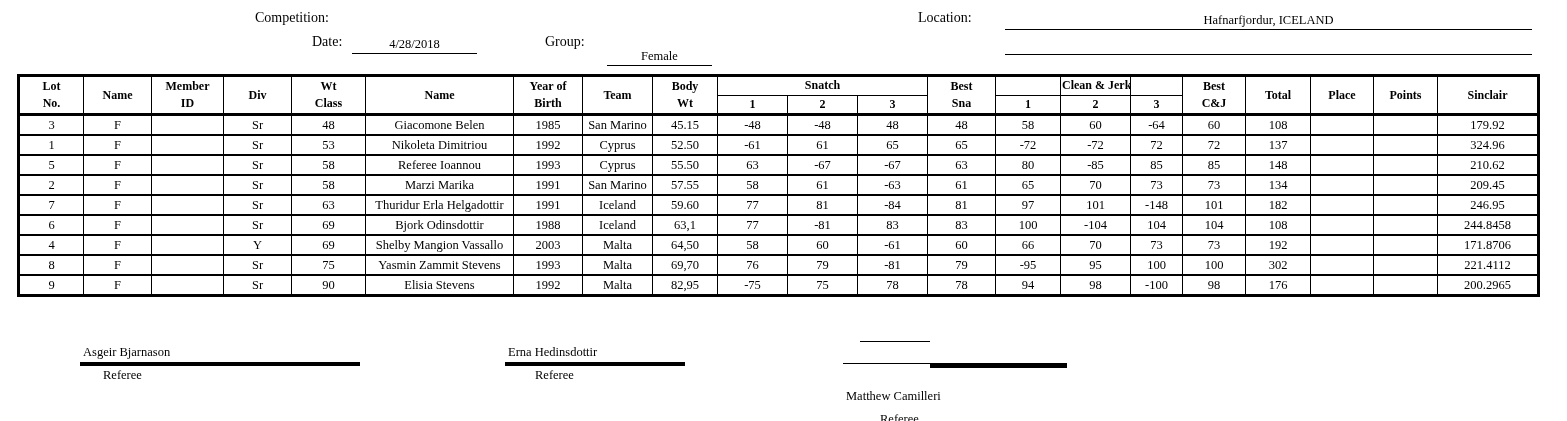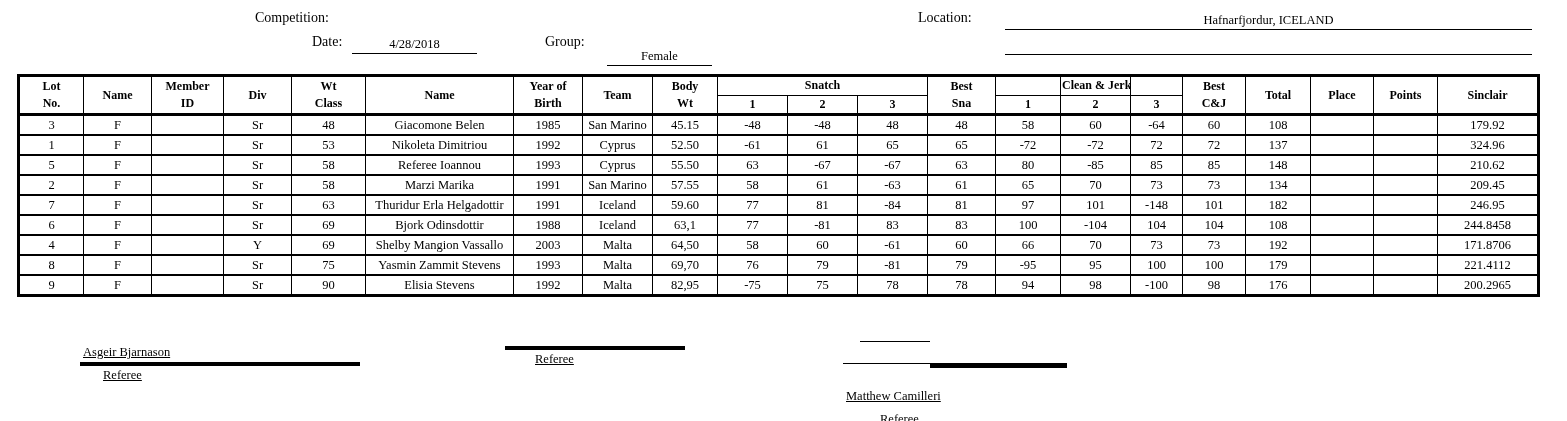--- a/index.html
+++ b/index.html
@@ -16,21 +16,21 @@
   .tablewrap{position:absolute;left:17px;top:74px;}
   table{border-collapse:collapse;table-layout:fixed;width:1520px;border:3px solid #000;}
   th,td{border:1px solid #000;overflow:hidden;white-space:nowrap;}
   th{font-weight:bold;font-size:12px;text-align:center;vertical-align:middle;padding:1px 1px;}
   th .hl{line-height:17px;}
   thead th[rowspan], thead tr.h-bot th{border-bottom-width:3px;}
   tbody td{font-size:12.5px;text-align:center;height:16px;line-height:16px;
            padding:1px 2px;border-top-width:2px;border-bottom-width:2px;}
 
   
-  .sig{position:absolute;font-size:12.5px;text-decoration:underline;}
+  .sig{position:absolute;font-size:12.5px;}
   .sig .name{white-space:nowrap;padding-left:3px;height:16px;line-height:16px;}
   .sig .rule{background:#000;height:4px;margin-top:2px;}
   .sig .title{margin-top:2px;white-space:nowrap;}
   .sig3-over{position:absolute;background:#000;height:1px;width:70px;left:860px;top:341px;}
   .sig3-thin{position:absolute;background:#000;height:1px;width:88px;left:843px;top:363px;}
   .sig3-thick{position:absolute;background:#000;height:5px;width:137px;left:930px;top:363px;}
 </style>
 </head>
 <body>
 
@@ -314,21 +314,21 @@
             <td>Malta</td>
             <td>69,70</td>
             <td>76</td>
             <td>79</td>
             <td>-81</td>
             <td>79</td>
             <td>-95</td>
             <td>95</td>
             <td>100</td>
             <td>100</td>
-            <td>179</td>
+            <td>302</td>
             <td></td>
             <td></td>
             <td>221.4112</td>
           </tr>
           <tr>
             <td>9</td>
             <td>F</td>
             <td></td>
             <td>Sr</td>
             <td>90</td>
@@ -353,20 +353,21 @@
     </table>
   </div>
 
   <div class="sig" style="left:80px;top:344px;">
     <div class="name">Asgeir Bjarnason</div>
     <div class="rule" style="width:280px;"></div>
     <div class="title" style="margin-left:23px;">Referee</div>
   </div>
 
   <div class="sig" style="left:505px;top:344px;">
+    <div class="name">Erna Hedinsdottir</div>
     <div class="rule" style="width:180px;"></div>
     <div class="title" style="margin-left:30px;">Referee</div>
   </div>
 
   <div class="sig3-over"></div>
   <div class="sig" style="left:843px;top:344px;margin-top:44px;">
     <div class="name">Matthew Camilleri</div>
     <div class="title" style="margin-left:37px;margin-top:8px;">Referee</div>
   </div>
   <div class="sig3-thin"></div>

